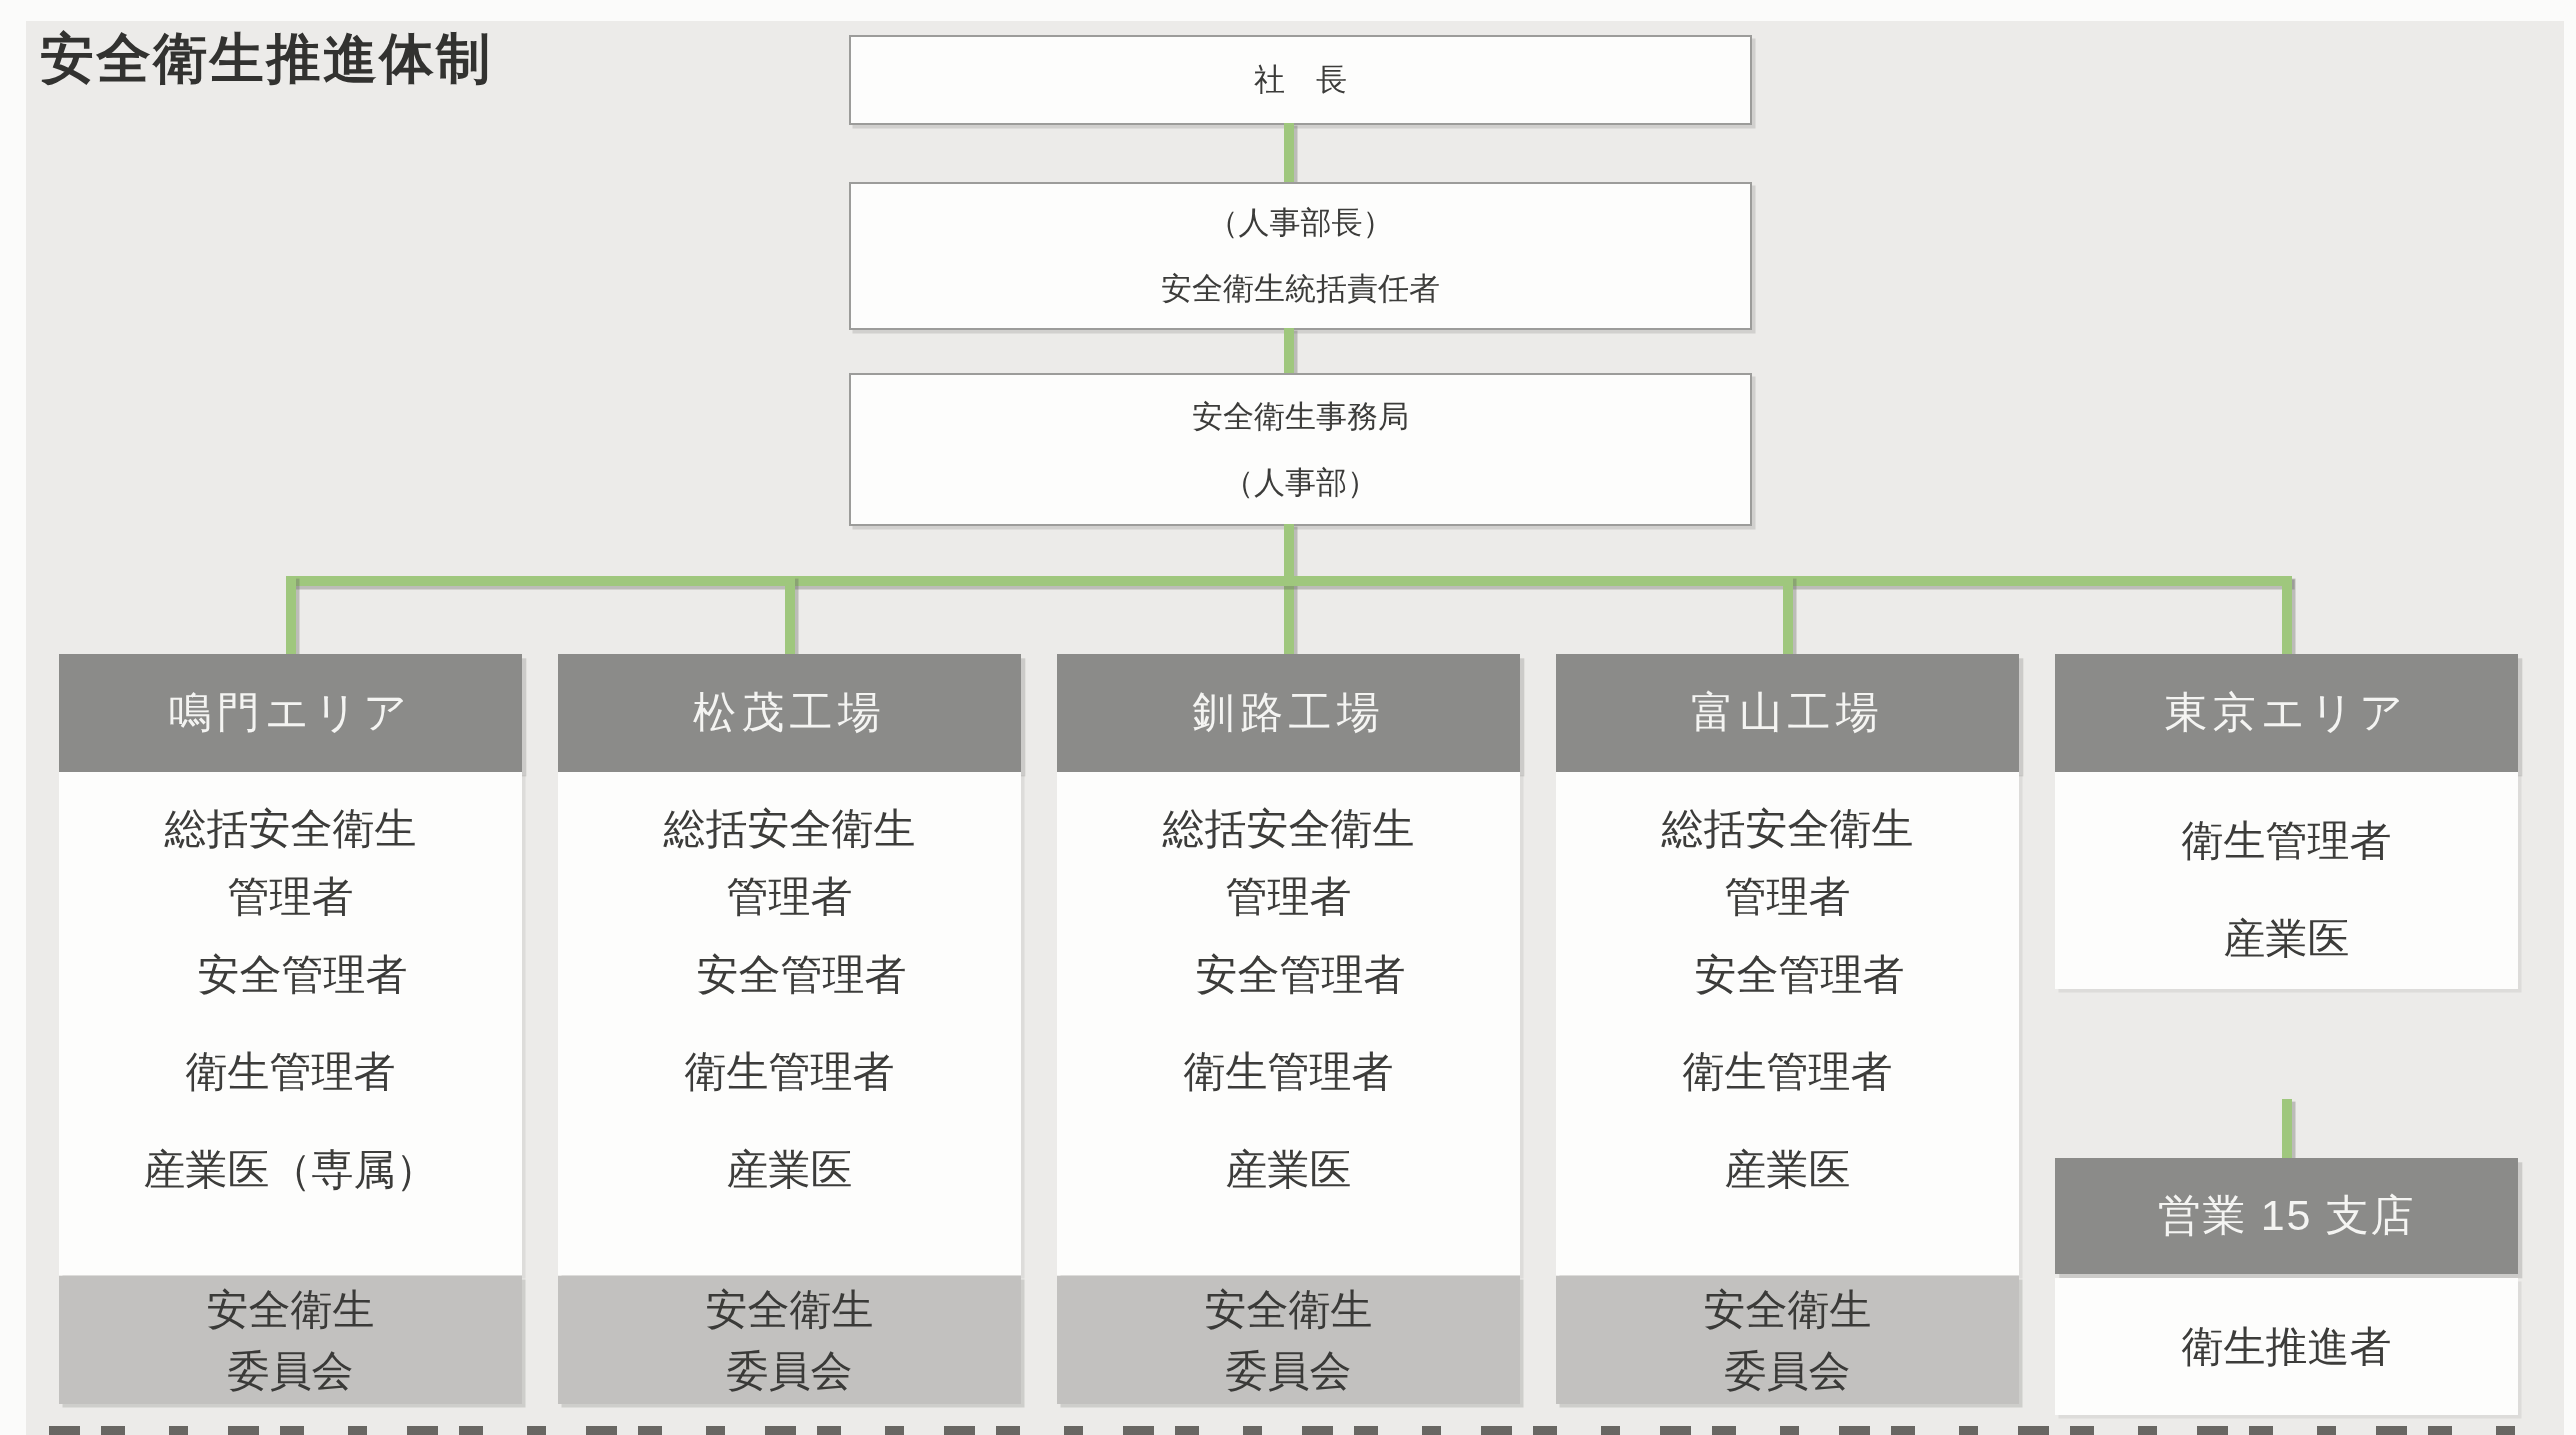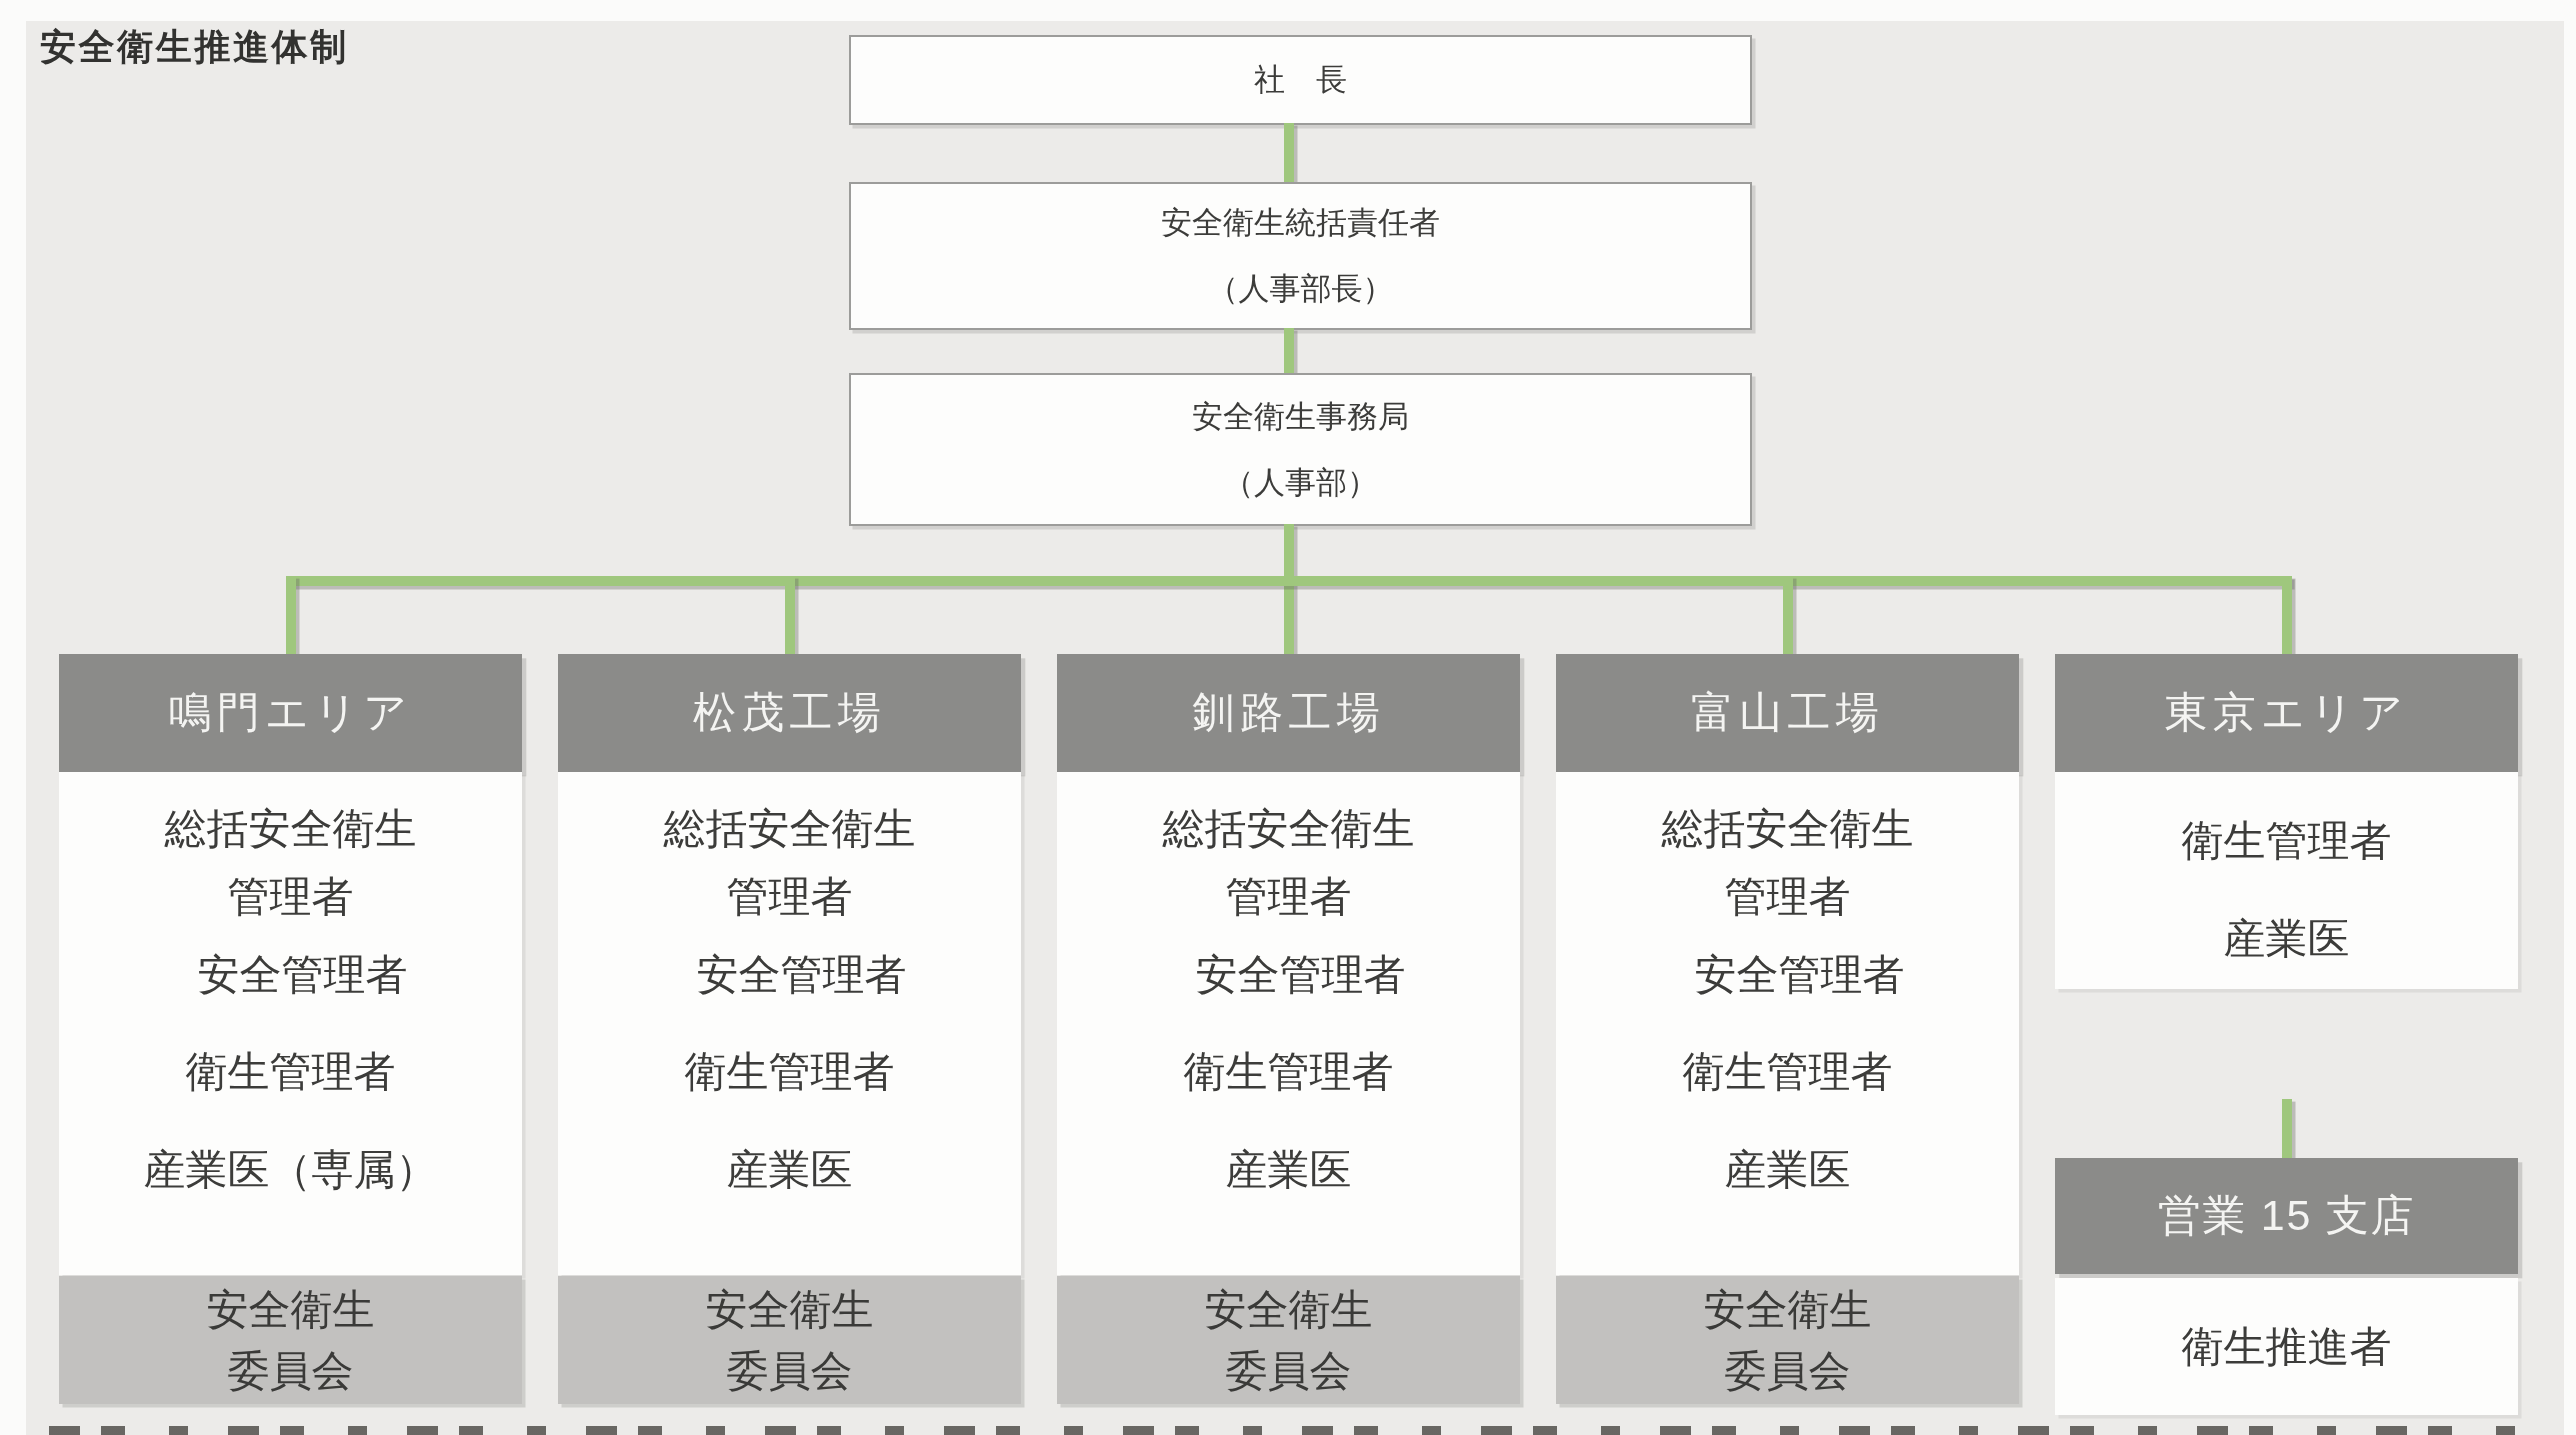--- a/index.html
+++ b/index.html
@@ -1,19 +1,19 @@
 <!DOCTYPE html>
 <html style="font-size:14px"><head>
 <meta charset="utf-8">
 <style>
   html,body{margin:0;padding:0;background:#ffffff;}
   .page{position:relative;width:2576px;height:1436px;background:#fbfbfa;overflow:hidden;
         font-family:"Liberation Sans","DejaVu Sans",sans-serif;color:#3c3c3a;}
   .panel{position:absolute;left:26px;top:21px;right:12px;bottom:0;background:#ecebe9;}
-  .title{position:absolute;left:40px;top:22.6px;font-size:36px;font-weight:700;color:#323230;letter-spacing:2.6px;}
+  .title{position:absolute;left:40px;top:22.6px;font-size:54px;font-weight:700;color:#323230;letter-spacing:2.6px;}
 
   
   .topbox{position:absolute;left:849px;width:903px;background:#fdfdfc;border:2.6px solid #9c9c9a;
           box-sizing:border-box;display:flex;flex-direction:column;align-items:center;justify-content:center;
           font-size:31px;box-shadow:3.5px 3.5px 0 rgba(90,90,85,.18);}
   .topbox .tline{line-height:66px;text-align:center;}
   .box-president{top:35px;height:90px;}
   .box-director{top:182px;height:148px;}
   .box-office{top:373px;height:153px;}
 
@@ -59,22 +59,22 @@
   <div class="panel"></div>
 
   <div class="title">安全衛生推進体制</div>
 
   <div class="topbox box-president">
     <div class="tline">社　長</div>
   </div>
   <div class="vline" style="left:1284px;top:123px;height:61px;"></div>
 
   <div class="topbox box-director">
+    <div class="tline">（人事部長）</div>
     <div class="tline">安全衛生統括責任者</div>
-    <div class="tline">（人事部長）</div>
   </div>
   <div class="vline" style="left:1284px;top:328px;height:47px;"></div>
 
   <div class="topbox box-office">
     <div class="tline">安全衛生事務局</div>
     <div class="tline">（人事部）</div>
   </div>
 
   <div class="vline" style="left:1284px;top:524px;height:130px;"></div>
   <div class="hline" style="left:286px;top:576px;width:2006px;"></div>

